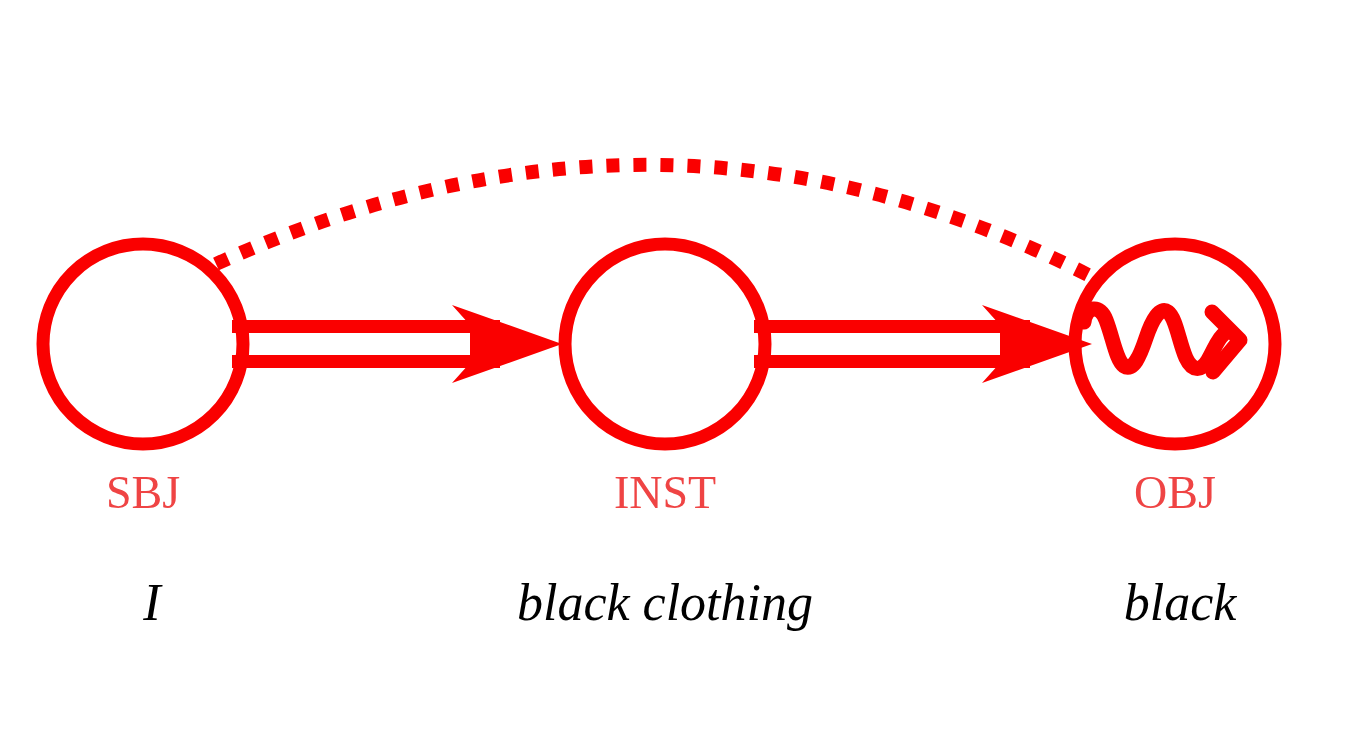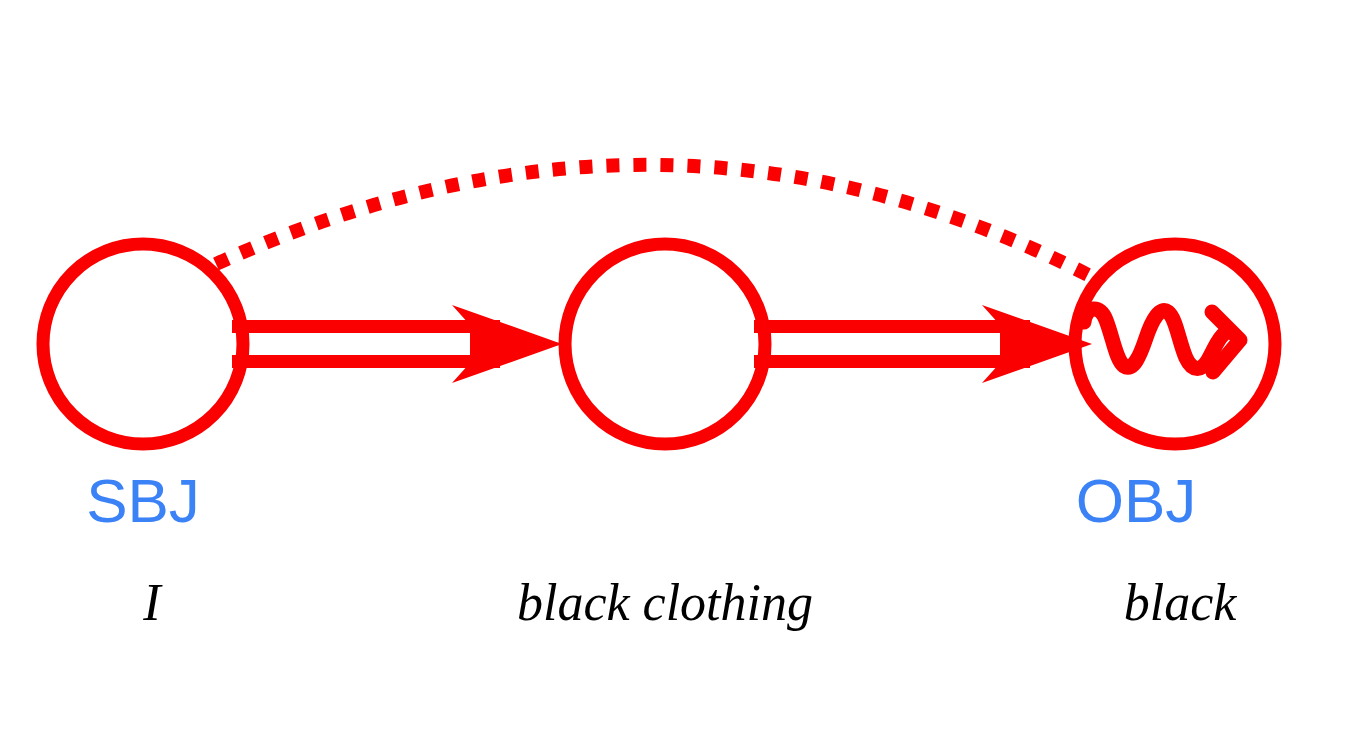--- a/index.html
+++ b/index.html
@@ -18,25 +18,25 @@
   #graph-svg {
     position: absolute;
     left: 0;
     top: 0;
     width: 1350px;
     height: 750px;
   }
   .node-role-label {
     position: absolute;
     text-align: center;
-    color: #3b82f6;
-    font-family: Liberation Sans, sans-serif;
+    color: #ef4444;
+    font-family: Liberation Serif, serif;
     font-style: normal;
     font-weight: 400;
-    font-size: 62px;
+    font-size: 46px;
     line-height: 1;
     white-space: nowrap;
     transform: translateX(-50%);
   }
   .node-word-label {
     position: absolute;
     text-align: center;
     color: #000000;
     font-family: "Liberation Serif", "DejaVu Serif", serif;
     font-style: italic;
@@ -89,22 +89,23 @@
                C 1176 318, 1179 342, 1186 358
                C 1192 371, 1201 372, 1208 360
                C 1214 350, 1218 338, 1224 334" fill="none" stroke="#FA0000" stroke-width="15" stroke-linecap="round" stroke-linejoin="round"></path>
       <path d="M 1212 312 L 1240 340 L 1213 372" fill="none" stroke="#FA0000" stroke-width="15" stroke-linecap="round" stroke-linejoin="round"></path>
     </g>
 
   </svg>
 
   <div class="node-role-label" style="left:143px; top:470px;">SBJ</div>
 
+  <div class="node-role-label" style="left:665px; top:470px;">INST</div>
 
-  <div class="node-role-label" style="left:1136px; top:470px;">OBJ</div>
+  <div class="node-role-label" style="left:1175px; top:470px;">OBJ</div>
 
   <div class="node-word-label" style="left:152px; top:577px;">I</div>
 
   <div class="node-word-label" style="left:665px; top:577px;">black clothing</div>
 
   <div class="node-word-label" style="left:1180px; top:577px;">black</div>
 
 </div>
 
 </body></html>

